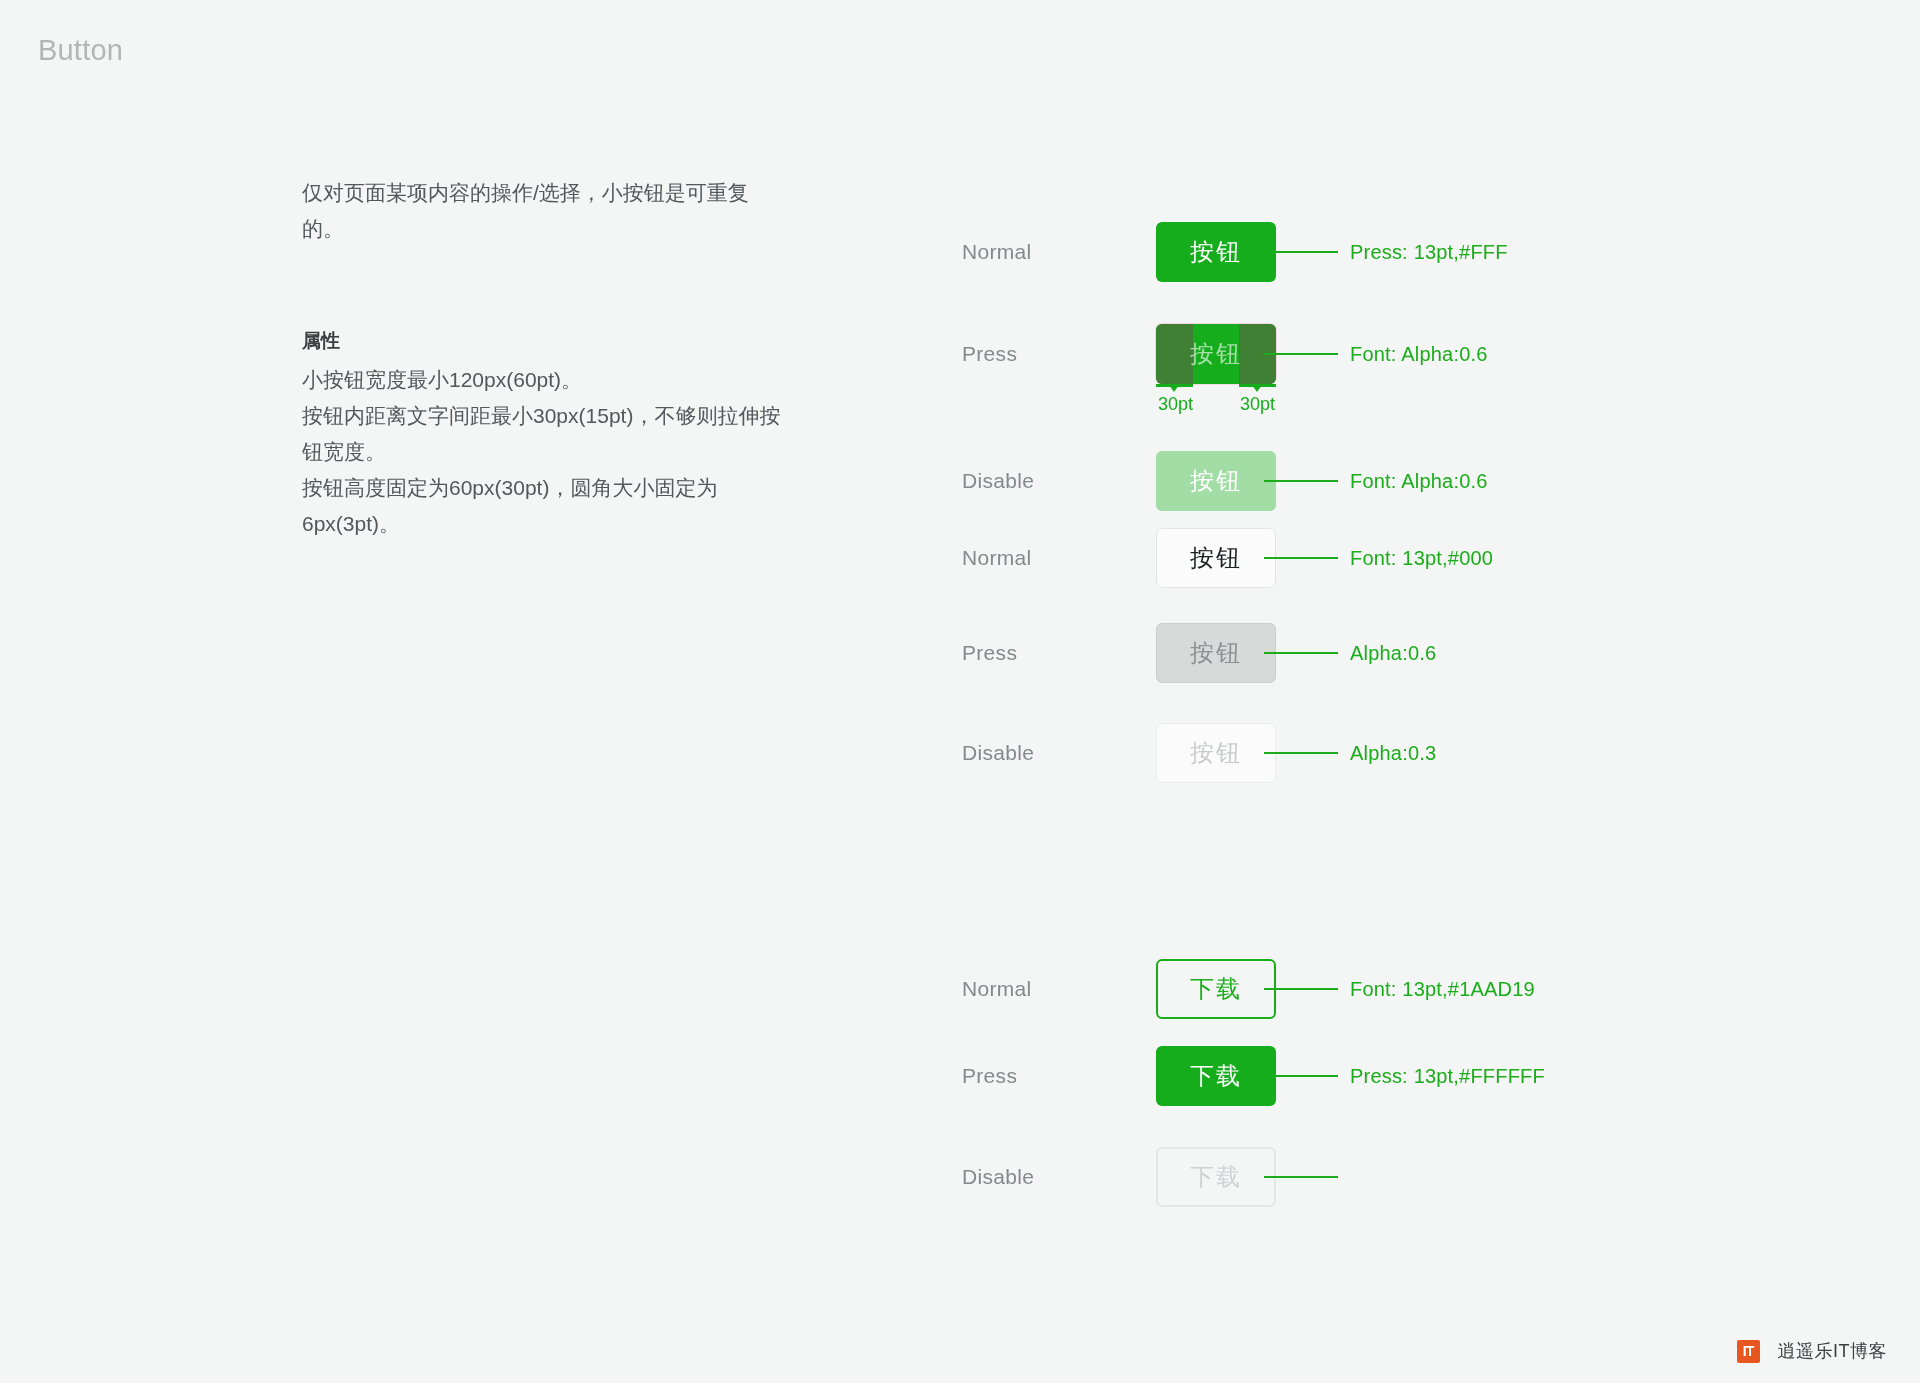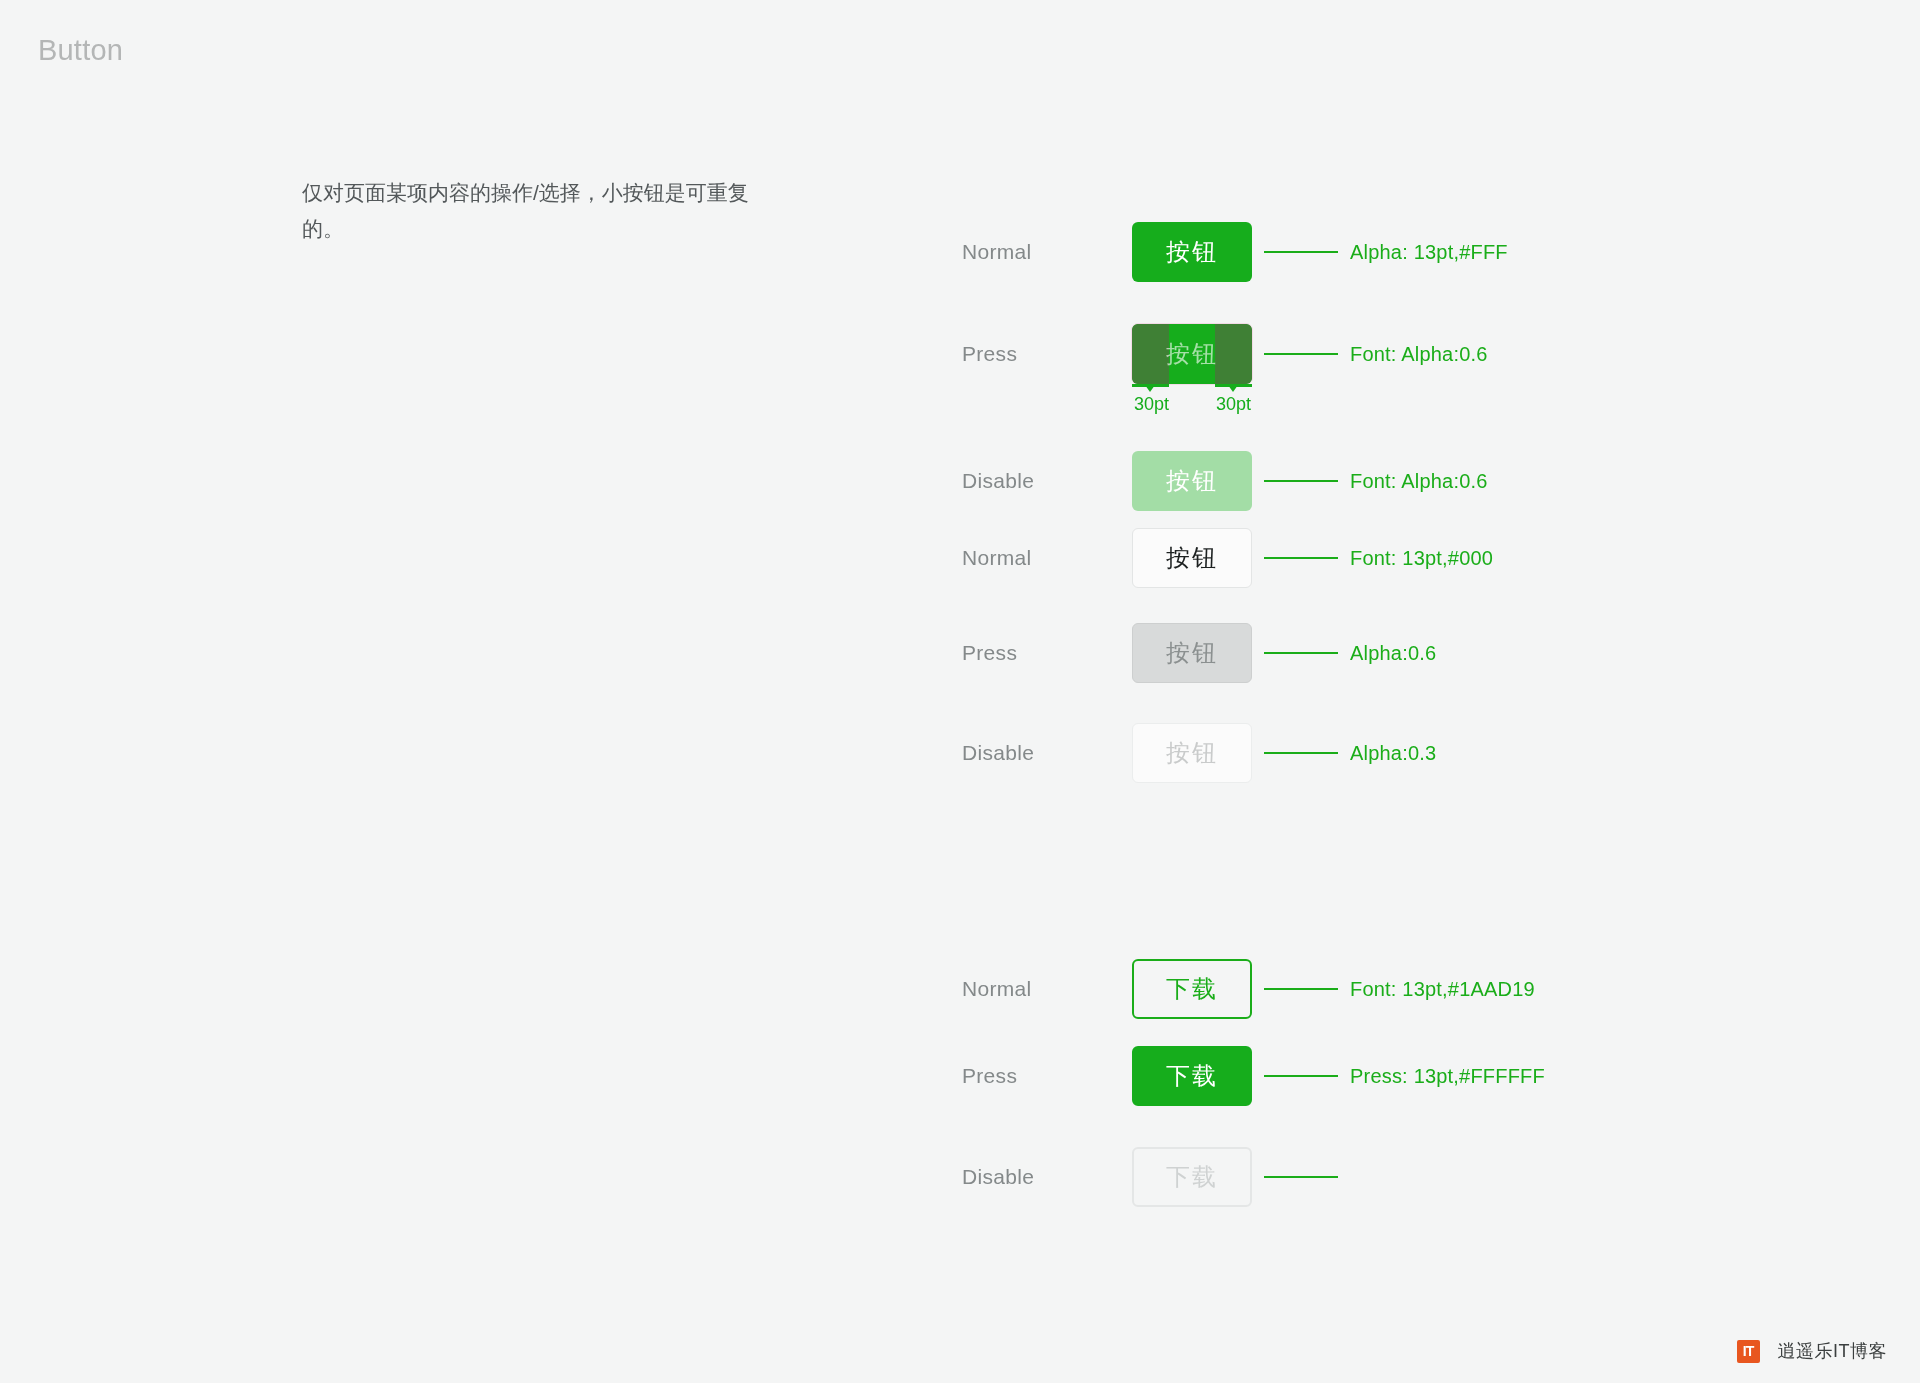--- a/index.html
+++ b/index.html
@@ -82,21 +82,21 @@
     display: flex;
     align-items: center;
     font-size: 21px;
     color: #84898a;
     letter-spacing: 0.3px;
   }
 
   
   .btn-slot {
     position: absolute;
-    left: 170px;
+    left: 194px;
     top: 0;
     width: 120px;
     height: 60px;
   }
 
   
   .btn {
     width: 120px;
     height: 60px;
     border-radius: 6px;
@@ -228,29 +228,35 @@
 </style>
 </head>
 <body>
 
 <div class="page">
 
   <div class="crumb">Button</div>
 
   <div class="left-col">
     <div class="intro">仅对页面某项内容的操作/选择，小按钮是可重复的。</div>
+    <div class="attr-block">
+      <div class="attr-title">属性</div>
+      <div class="attr-line">小按钮宽度最小120px(60pt)。</div>
+      <div class="attr-line">按钮内距离文字间距最小30px(15pt)，不够则拉伸按钮宽度。</div>
+      <div class="attr-line">按钮高度固定为60px(30pt)，圆角大小固定为6px(3pt)。</div>
+    </div>
   </div>
 
   <div class="row" style="left:962px; top:222px; width:700px;">
     <div class="state-label">Normal</div>
     <div class="btn-slot">
       <div class="btn btn-green">按钮</div>
     </div>
     <div class="leader"></div>
-    <div class="annot">Alpha: 13pt,#FFF</div>
+    <div class="annot">Press: 13pt,#FFF</div>
   </div>
 
   <div class="row" style="left:962px; top:324px; width:700px;">
     <div class="state-label">Press</div>
     <div class="btn-slot">
       <div class="btn-measure">
         <div class="pad l"></div>
         <div class="pad r"></div>
         <div class="mlabel">按钮</div>
       </div>

